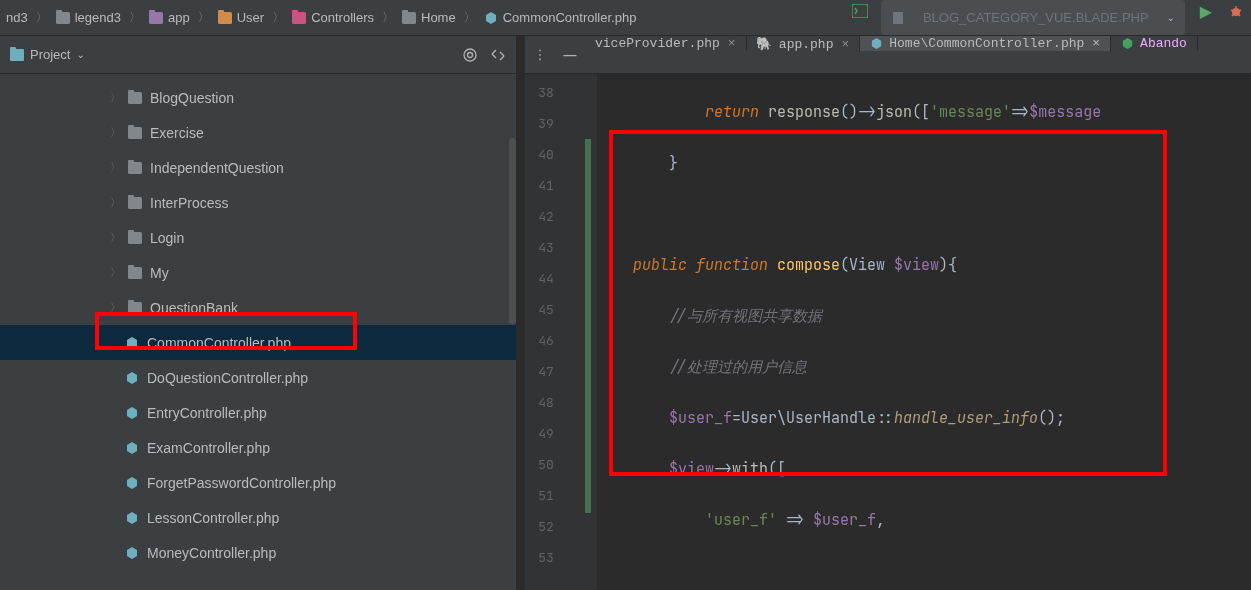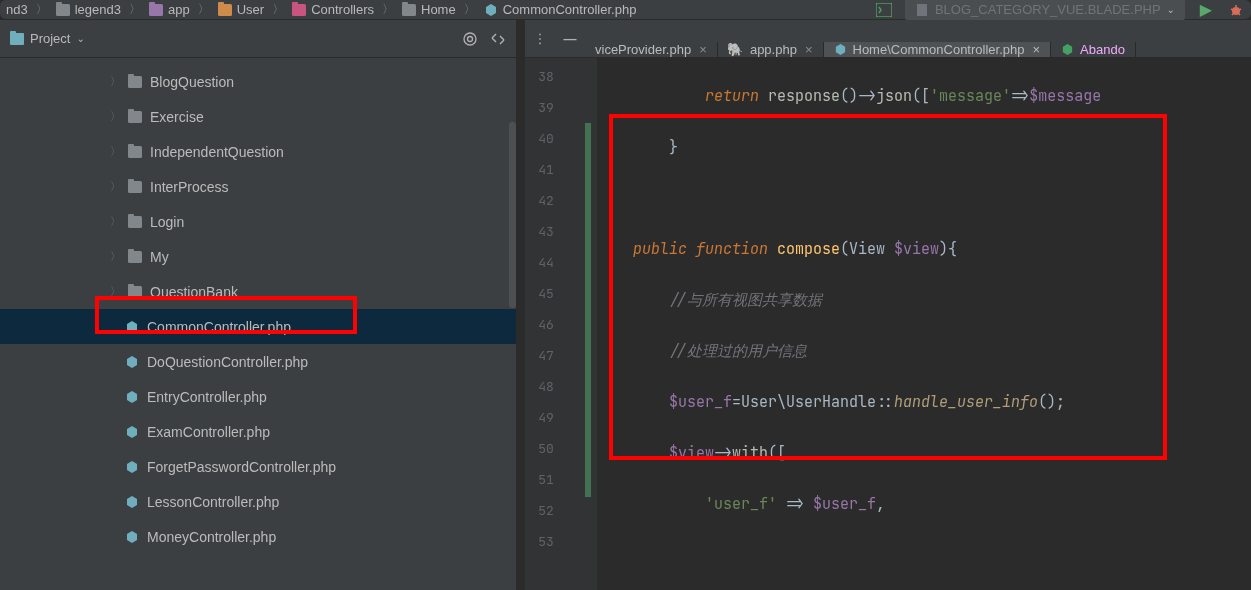--- a/index.html
+++ b/index.html
@@ -8,26 +8,24 @@
       background: #2B2B2B;
       color: #BBBBBB;
       width: 1251px;
       height: 590px;
       overflow: hidden;
       font-size: 13px;
       display: flex;
       flex-direction: column;
     }
     .titlebar {
-      height: 20px;
+      height: 36px;
       background: #3C3F41;
       display: flex;
-      align-items: center;
       border-bottom: 1px solid #2A2A2A;
-      border-radius: 6px;
     }
     .breadcrumbs {
       display: flex;
       align-items: center;
       flex: 1;
       overflow: hidden;
       gap: 4px;
       padding-left: 6px;
     }
     .bc-item {
@@ -47,21 +45,21 @@
     .folder-purple::before { background: #9876AA; }
     .folder-pink { background: #C75481; }
     .folder-pink::before { background: #C75481; }
     .tb-sel {
       background: #4B4E51;
       border-radius: 4px;
       padding: 4px 10px;
       margin: 0 6px;
       display: flex;
       align-items: center;
-      gap: 6px;
+      gap: 18px;
       color: #6E7479;
     }
     .tb-icon-btn {
       width: 22px;
       height: 22px;
       display: flex;
       align-items: center;
       justify-content: center;
       margin: 0 4px;
       color: #AFB1B3;
@@ -137,21 +135,21 @@
       position: relative;
       overflow: hidden;
     }
     .tabbar {
       height: 38px;
       display: flex;
       align-items: stretch;
       background: #3C3F41;
       border-bottom: 1px solid #2A2A2A;
     }
-    .tab-strip { flex: 1; display: flex; align-items: flex-end; overflow: hidden; }
+    .tab-strip { flex: 1; display: flex; align-items: flex-start; overflow: hidden; font-family: Liberation Mono, monospace; }
     .tab {
       display: flex;
       align-items: center;
       gap: 6px;
       padding: 0 10px;
       color: #BBBBBB;
       border-right: 1px solid #2A2A2A;
       font-size: 13px;
       white-space: nowrap;
     }

